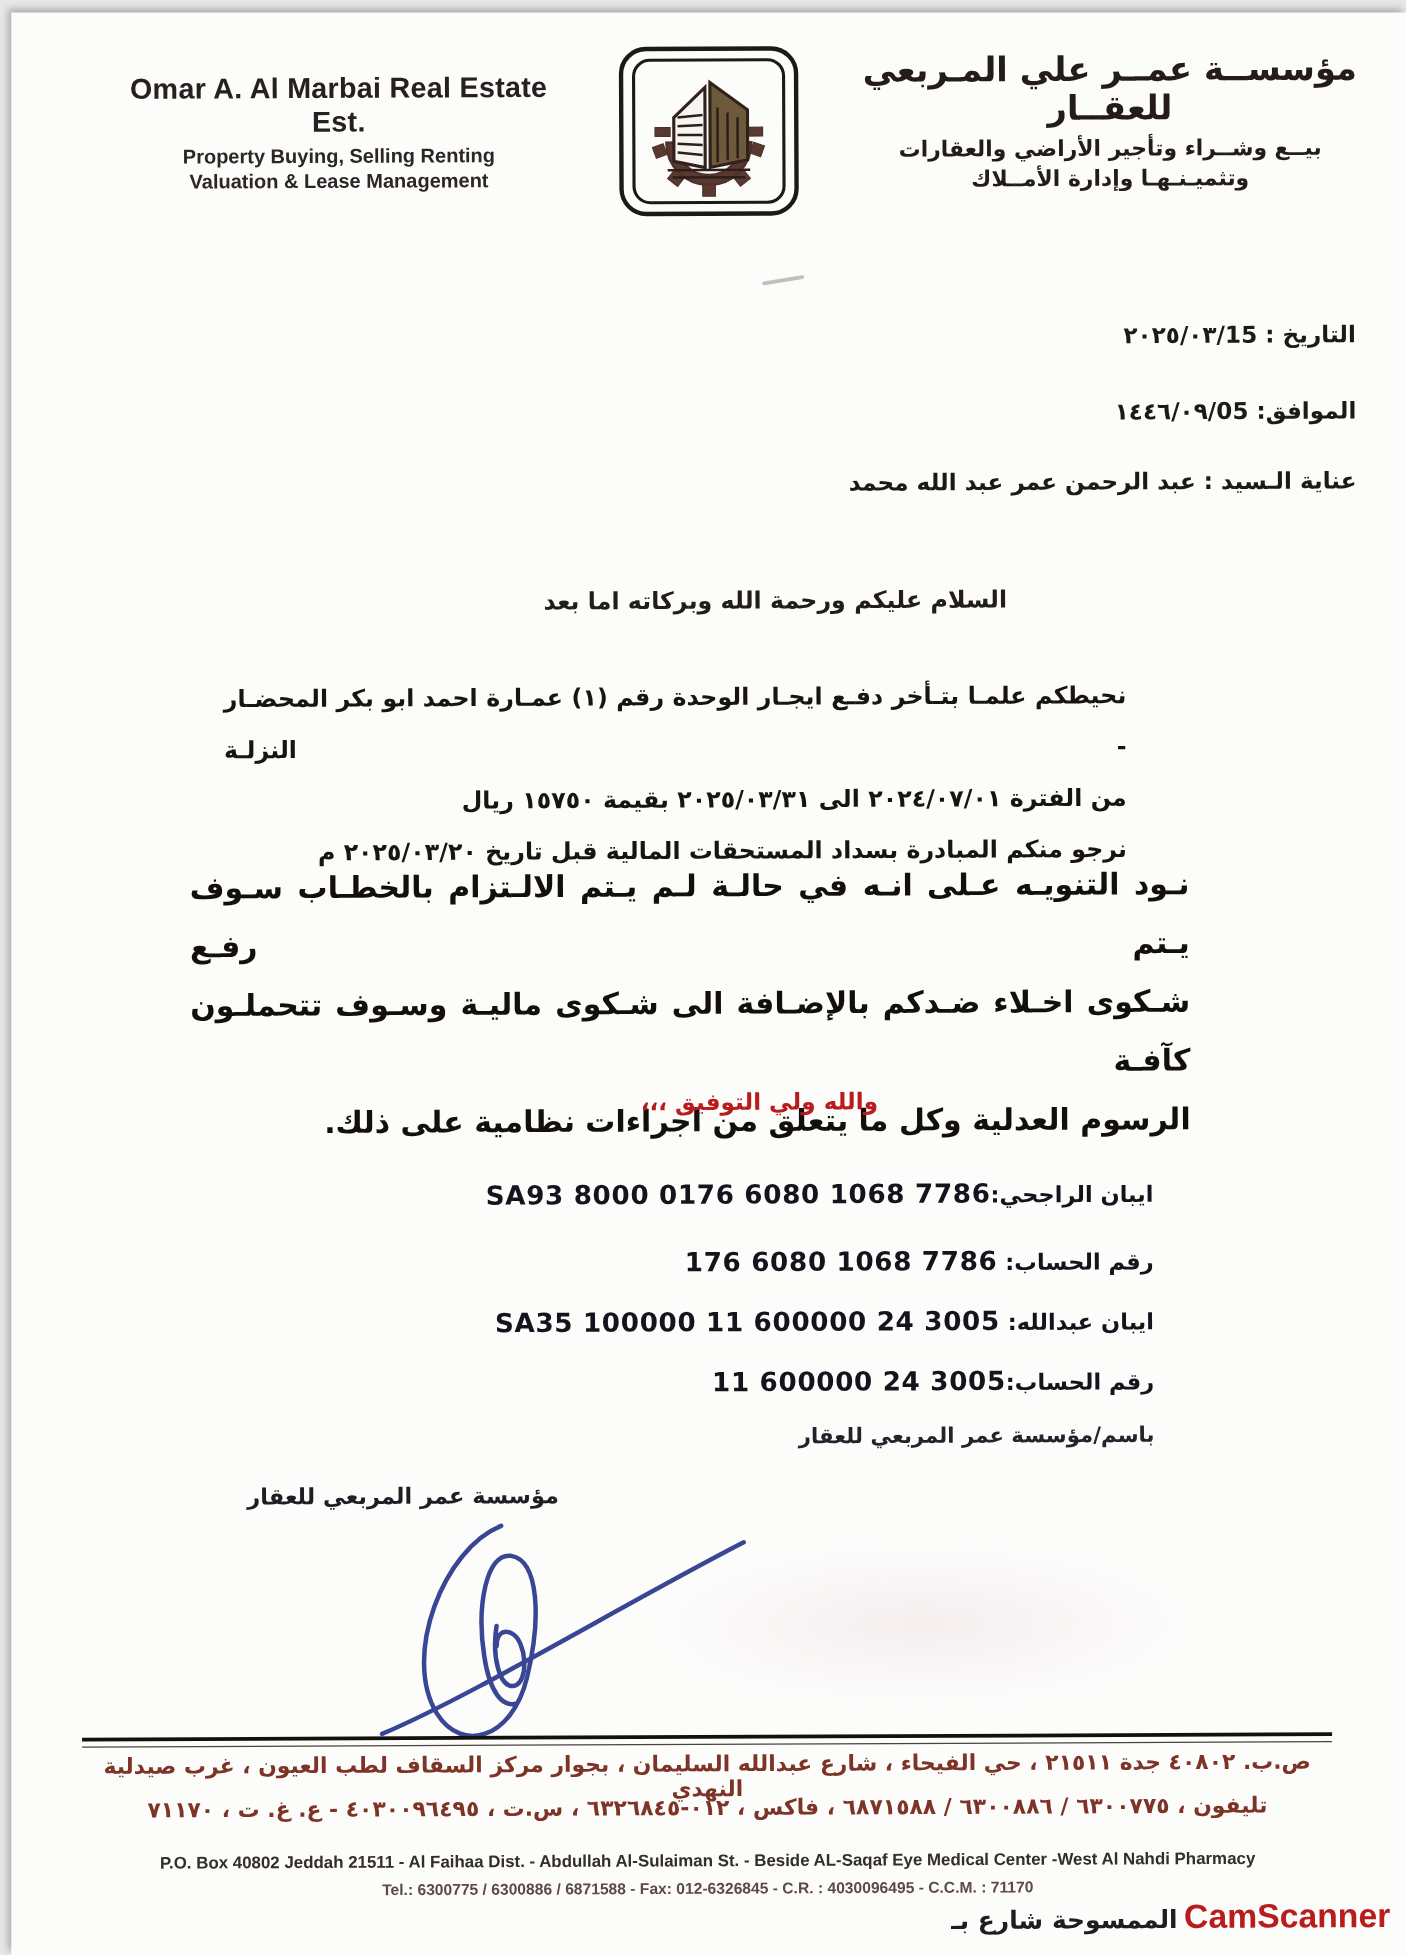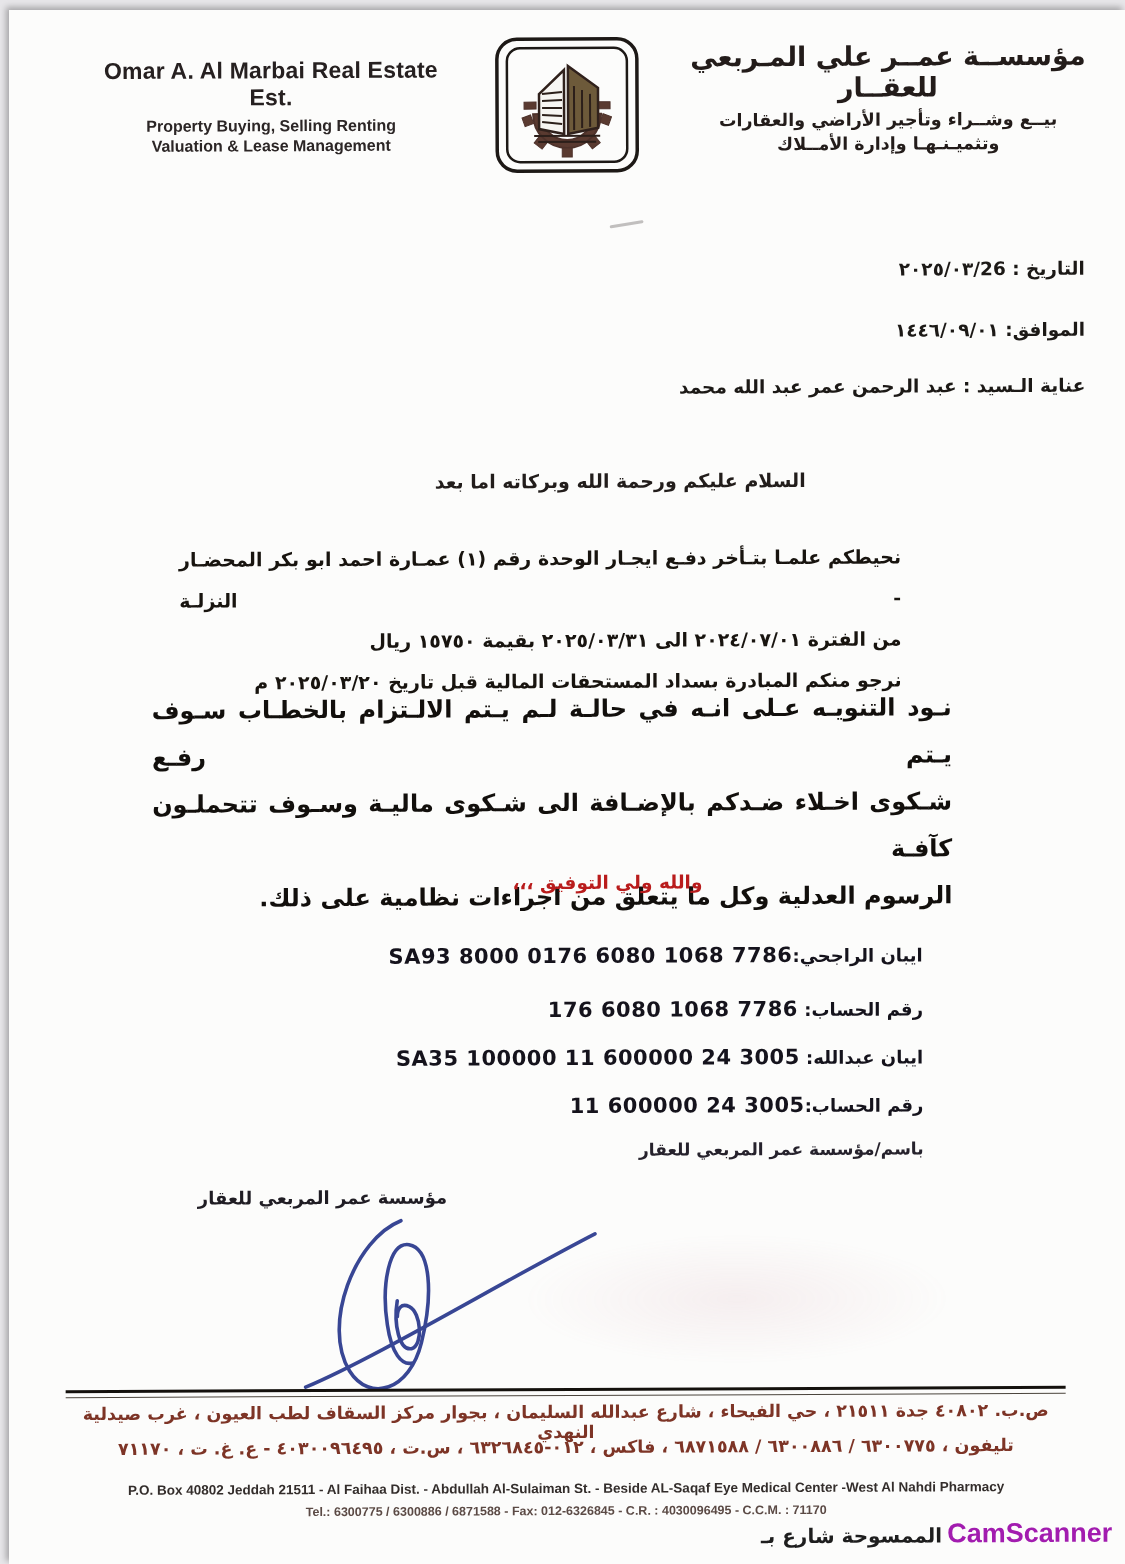--- a/index.html
+++ b/index.html
@@ -52,21 +52,21 @@
   .rule{left:63px; top:1388px; width:1000px; height:4px; border-top:3px solid #14110d; border-bottom:1px solid #4a443c;}
   .f-ar{left:50px; width:1026px; text-align:center; font-weight:bold; color:#7d3426;}
   .f-ar1{top:1402px; font-size:17.5px;}
   .f-ar2{top:1437px; font-size:17.5px;}
   .f-en{left:50px; width:1026px; text-align:center; color:#332d2b;}
   .f-en1{top:1481px; font-size:13.5px; font-weight:bold;}
   .f-en2{top:1504px; font-size:12.5px; font-weight:bold; color:#5b4a45;}
 
   .camscanner{right:16px; top:1520px; color:#1e1e1e; white-space:nowrap;}
   .camscanner .cs-ar{font-size:20px; font-weight:bold;}
-  .camscanner .cs-en{font-size:27px; font-weight:bold; font-family:"Liberation Sans", sans-serif; color:#a21caf;text-align:right;}
+  .camscanner .cs-en{font-size:27px; font-weight:bold; font-family:"Liberation Sans", sans-serif; color:#b91c1c;text-align:right;}
 </style>
 </head>
 <body>
 
 <div class="screen">
   <div class="page"></div>
   <div class="content">
 
     <div class="abs en hdr-en">
       <div class="t">Omar A. Al Marbai Real Estate Est.</div>
@@ -108,22 +108,22 @@
     </svg>
 
     <div class="abs ar hdr-ar">
       <div class="t">مؤسســة عمــر علي المـربعي للعقــار</div>
       <div class="s">بيــع وشــراء وتأجير الأراضي والعقارات</div>
       <div class="s" style="margin-top:4px;">وتثميـنـهـا وإدارة الأمــلاك</div>
     </div>
 
     <div class="abs pen-mark"></div>
 
-    <div class="abs ar meta-line" style="top:260px;">التاريخ : ٢٠٢٥/٠٣/26</div>
-    <div class="abs ar meta-line" style="top:321px;">الموافق: ١٤٤٦/٠٩/٠١</div>
+    <div class="abs ar meta-line" style="top:260px;">التاريخ : ٢٠٢٥/٠٣/15</div>
+    <div class="abs ar meta-line" style="top:321px;">الموافق: ١٤٤٦/٠٩/05</div>
     <div class="abs ar meta-line" style="top:377px;">عناية الـسيد : عبد الرحمن عمر عبد الله محمد</div>
 
     <div class="abs ar salutation">السلام عليكم ورحمة الله وبركاته اما بعد</div>
 
     <div class="abs ar body-par">
       <div class="jline">نحيطكم علمـا بتـأخر دفـع ايجـار الوحدة رقم (١) عمـارة احمد ابو بكر المحضـار - النزلـة</div>
       <div class="rline">من الفترة ٢٠٢٤/٠٧/٠١ الى ٢٠٢٥/٠٣/٣١ بقيمة ١٥٧٥٠ ريال</div>
       <div class="rline">نرجو منكم المبادرة بسداد المستحقات المالية قبل تاريخ ٢٠٢٥/٠٣/٢٠ م</div>
     </div>
 

